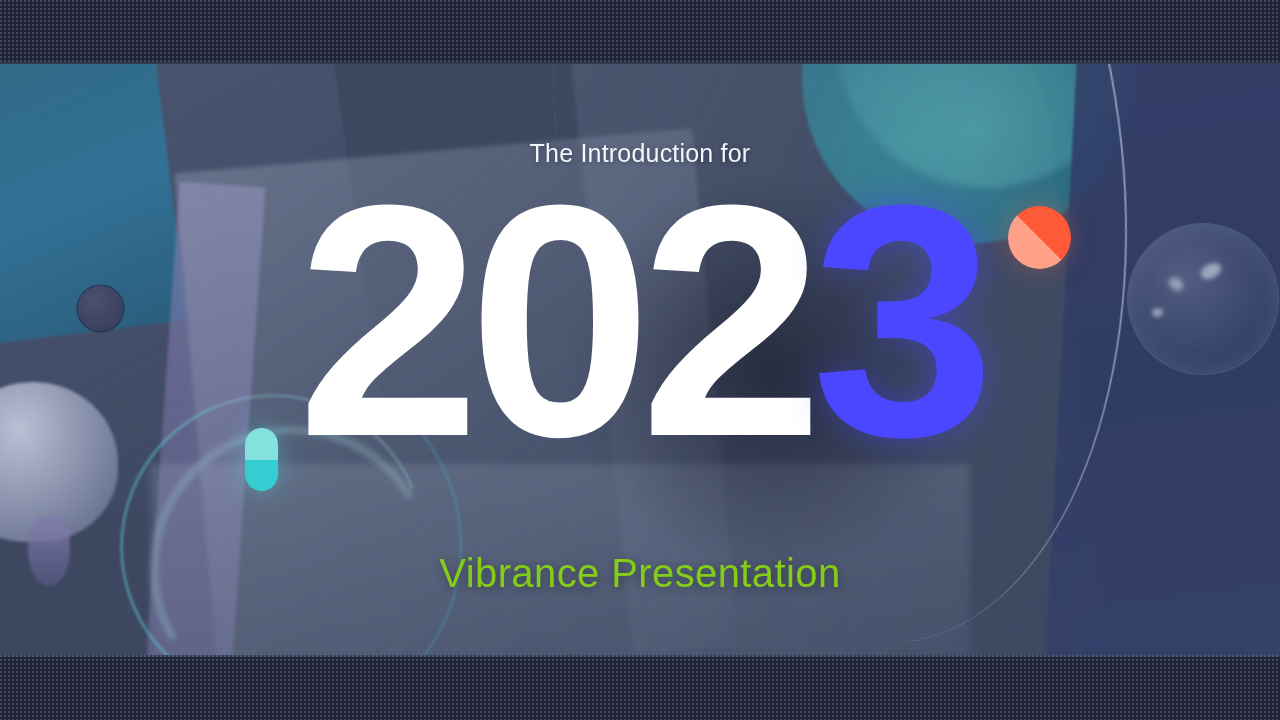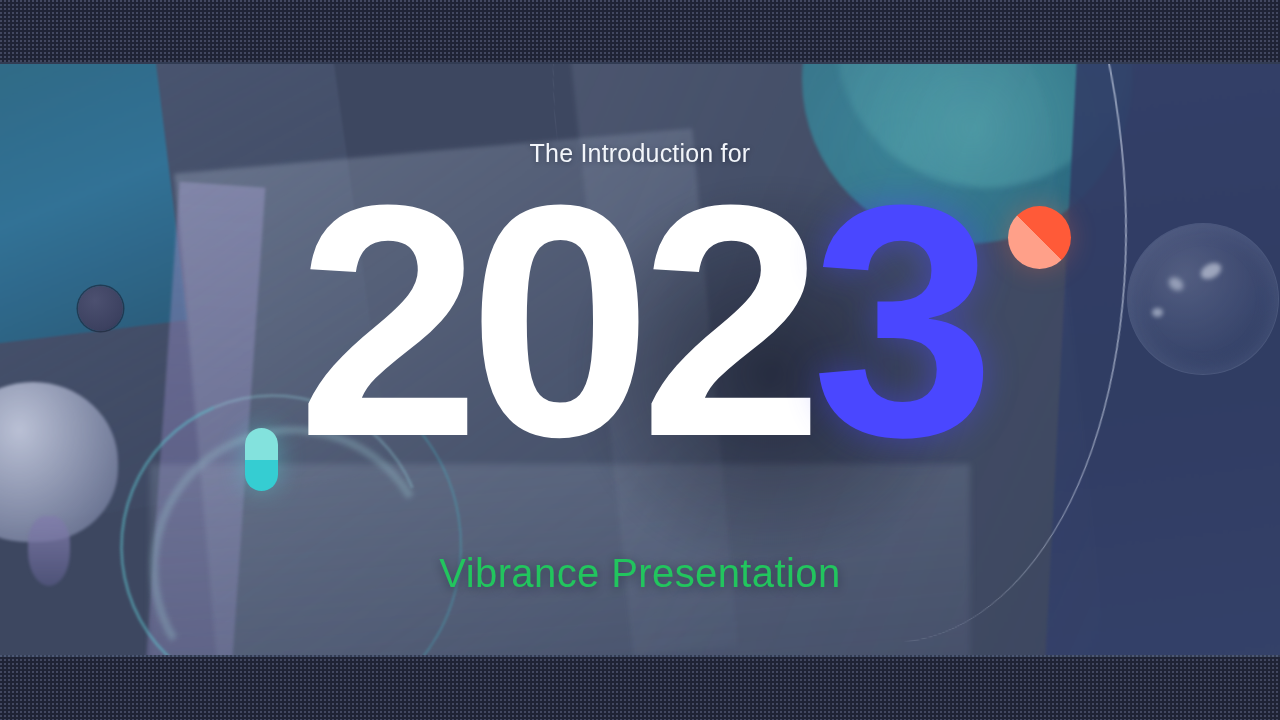--- a/index.html
+++ b/index.html
@@ -302,21 +302,21 @@
   }
 
   .subtitle {
     position: absolute;
     top: 487px;
     left: 0; right: 0;
     text-align: center;
     font-size: 40px;
     font-weight: 400;
     letter-spacing: 0.4px;
-    color: #22c55e;
+    color: #84cc16;
     text-shadow: 0 2px 10px rgba(10,14,28,0.40);
   }
 
   
   .capsule {
     position: absolute;
     left: 245px;
     top: 364px;
     width: 33px;
     height: 63px;

